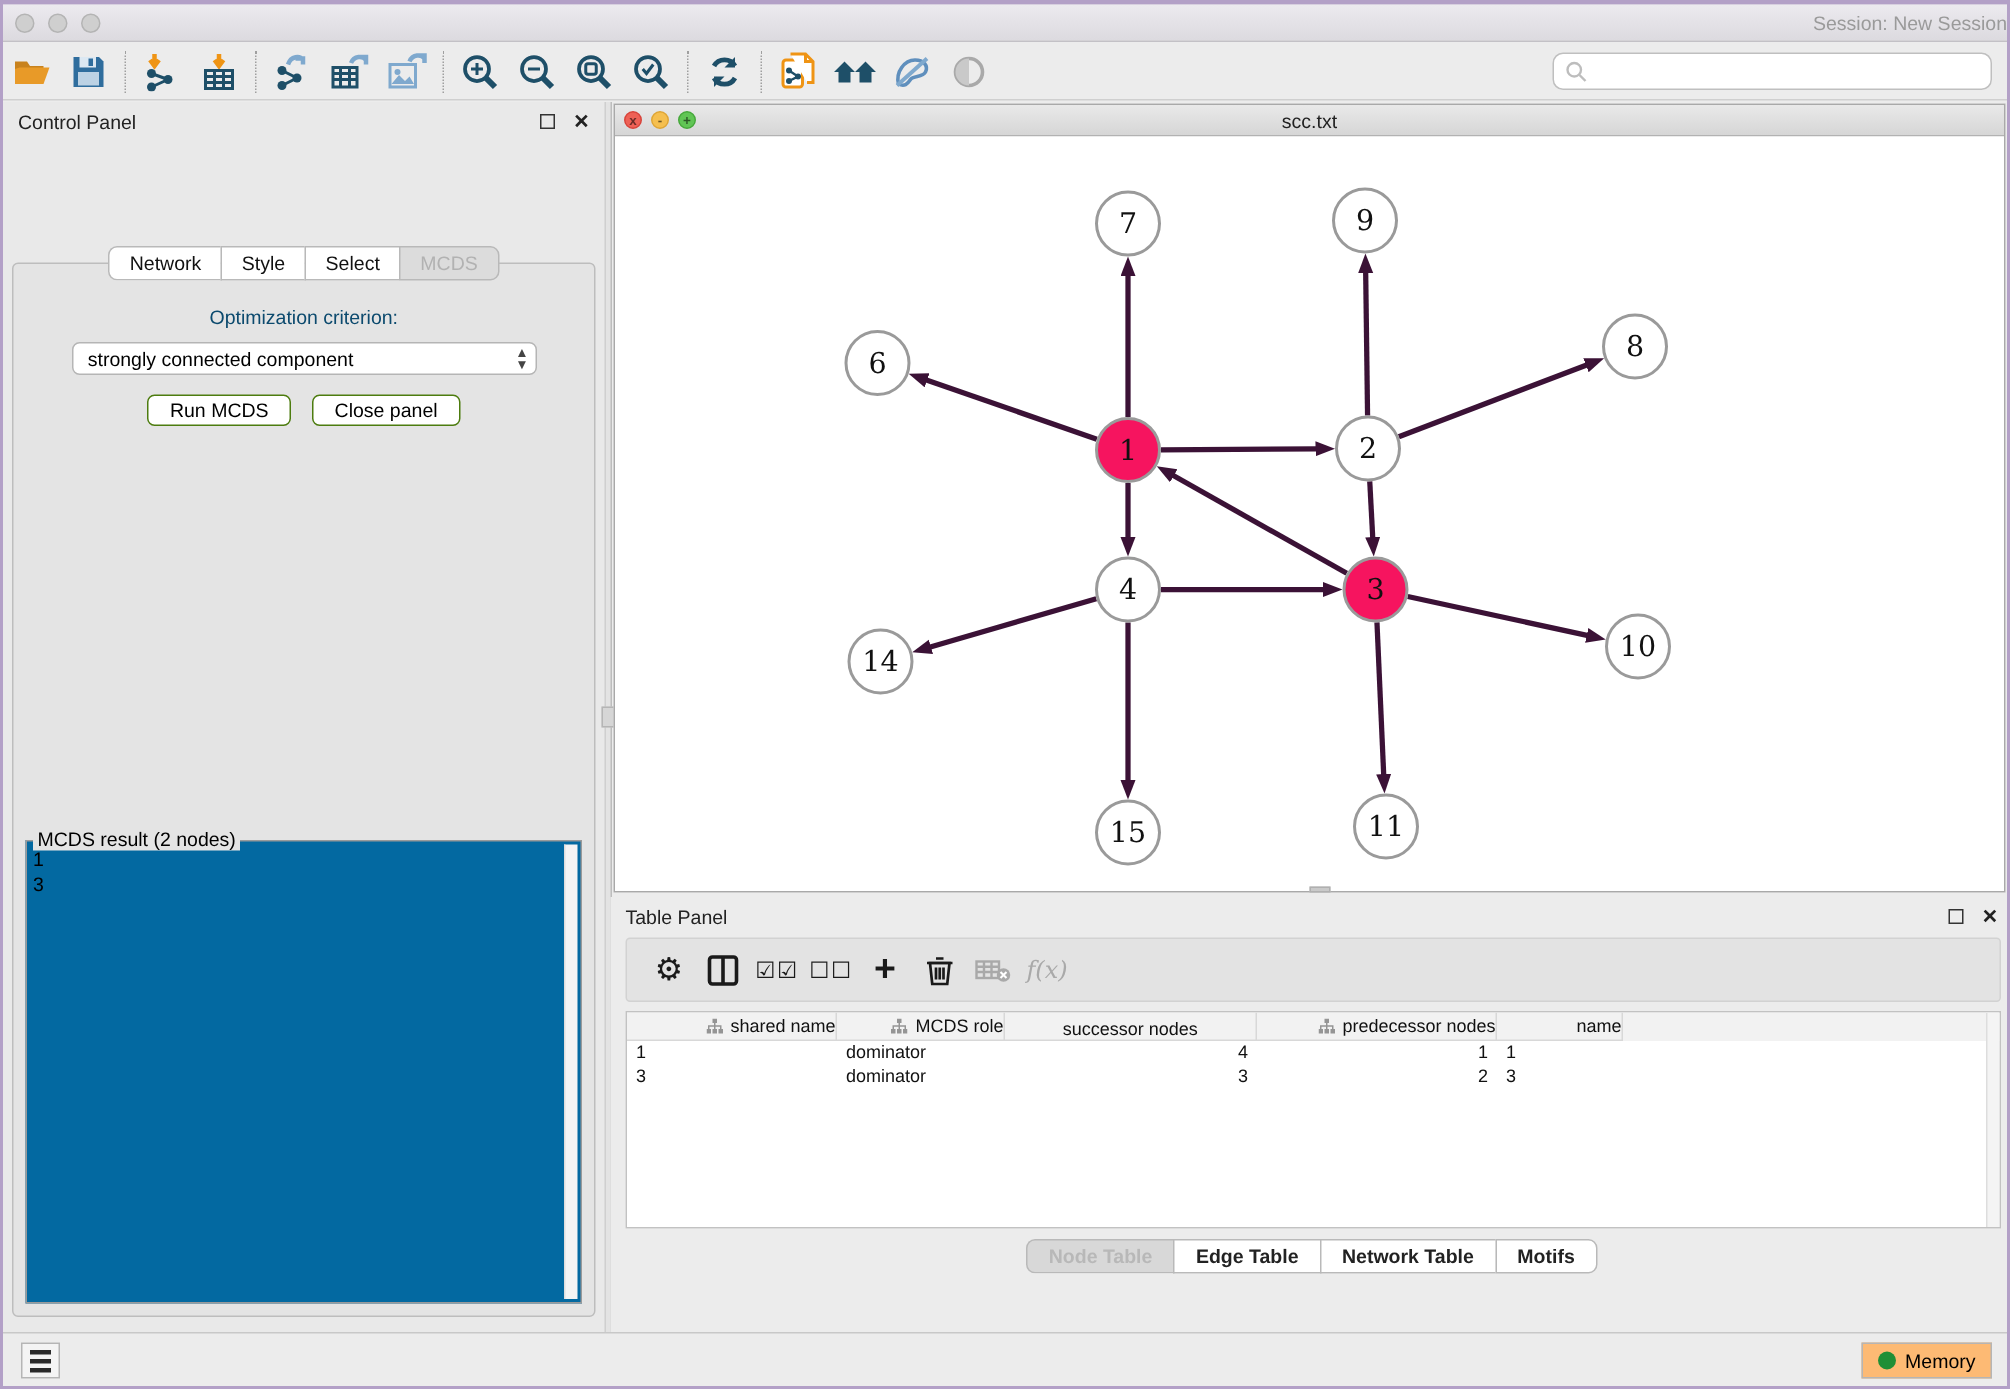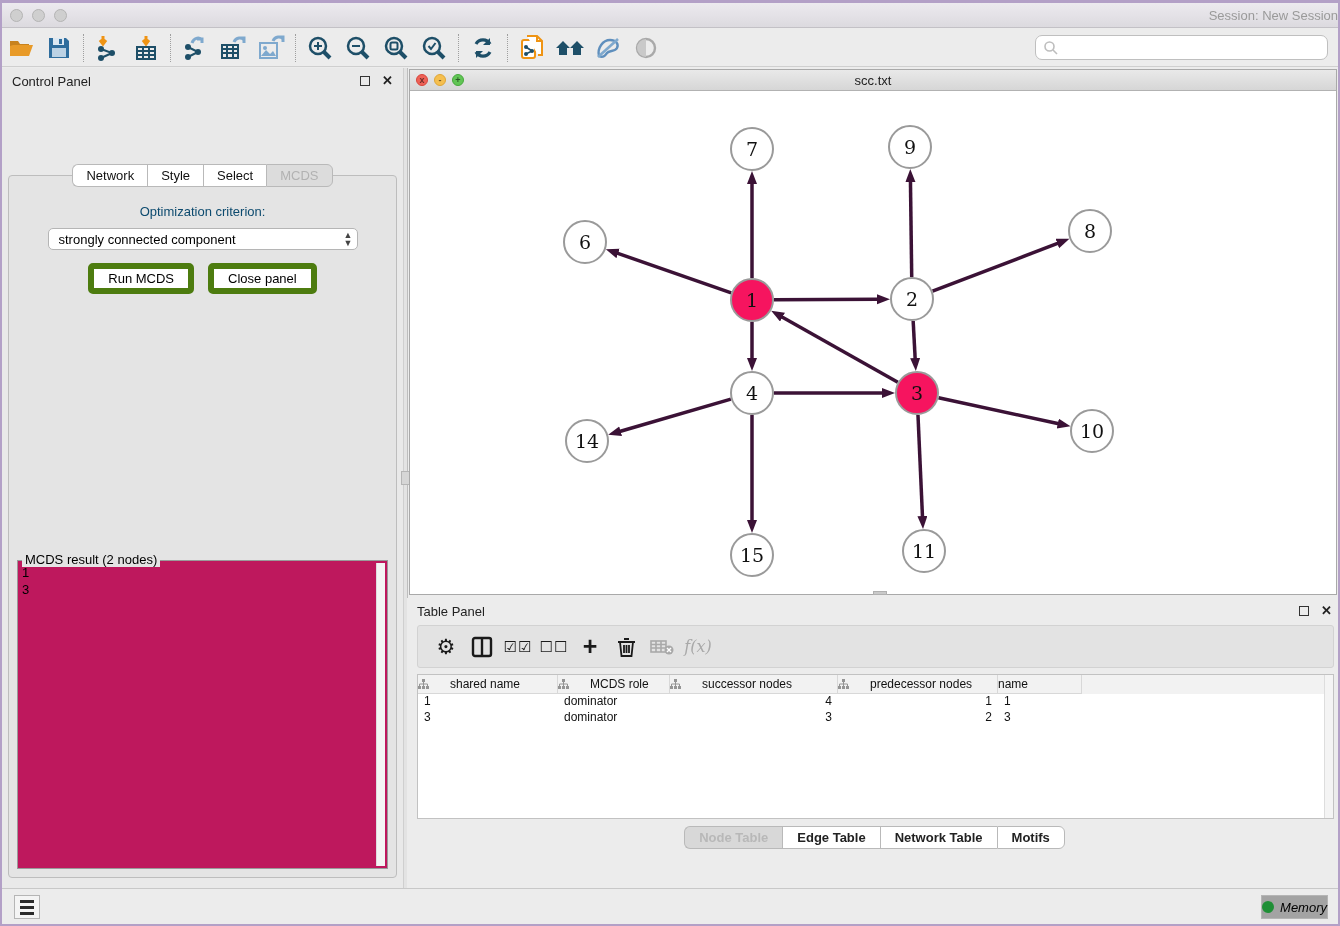--- a/index.html
+++ b/index.html
@@ -37,22 +37,22 @@
   .cp-tab:last-child { border-right:1px solid #b9b9b9; border-top-right-radius:6px; border-bottom-right-radius:6px; }
   .cp-tab.active { background:#dcdcdc; color:#b2b2b2; }
   .cp-content { position:absolute; left:6px; right:6px; top:107px; bottom:10px; background:#e4e4e4;
                 border:1px solid #bdbdbd; border-radius:4px; }
   .opt-label { margin-top:28px; text-align:center; font-size:13px; color:#0c4a6e; }
   .dropdown { margin:9px auto 0 auto; width:310px; height:22px; background:#fff; border:1px solid #b5b5b5;
               border-radius:5px; display:flex; align-items:center; padding:0 4px 0 10px; font-size:13px; }
   .dropdown .dd-label { flex:1; }
   .dd-stepper { font-size:9px; line-height:8px; color:#444; text-align:center; }
   .cp-buttons { margin-top:13px; display:flex; justify-content:center; gap:14px; }
-  .mac-btn { background:#fff; border:6px solid #4d7c0f; border-radius:5px; font-size:13px; padding:2px 14px; min-width:92px; text-align:center; }
-  .result-box { position:absolute; left:8px; right:8px; top:384px; bottom:8px; border:1px solid #9a9a9a; background:#be185d; }
+  .mac-btn { background:#fff; border:1px solid #4d7c0f; border-radius:5px; font-size:13px; padding:2px 14px; min-width:92px; text-align:center; }
+  .result-box { position:absolute; left:8px; right:8px; top:384px; bottom:8px; border:1px solid #9a9a9a; background:#0369a1; }
   .result-legend { position:absolute; top:-9px; left:4px; background:#e4e4e4; padding:0 3px; font-size:13px; }
   .result-text { position:absolute; inset:3px 12px 2px 4px; font-size:13px; line-height:17px; white-space:pre-line; overflow:hidden; }
   .result-scroll { position:absolute; top:2px; bottom:2px; right:2px; width:9px; background:#f4f4f4; border-left:1px solid #ddd; }
 
   .v-splitter { position:absolute; left:401px; top:65px; width:5px; bottom:36px; background:#e3e3e3; border-left:1px solid #cfcfcf; border-right:1px solid #bdbdbd; }
   .v-grip { position:absolute; top:403px; left:-3px; width:9px; height:14px; background:#d6d6d6; border:1px solid #b5b5b5; }
 
   
   .net-window { position:absolute; left:407px; top:66px; width:928px; height:526px;
                 border:1px solid #a9a9a9; background:#fff; }
@@ -72,38 +72,38 @@
   .tp-toolbar { position:absolute; left:10px; right:8px; top:27px; height:43px; background:#e3e3e3;
                 border:1px solid #d2d2d2; border-radius:3px; display:flex; align-items:center; padding-left:10px; }
   .tp-icon { width:36px; height:30px; display:flex; align-items:center; justify-content:center; font-size:18px; color:#1a1a1a; }
   .tp-icon.disabled { color:#a9a9a9; }
   .gear-glyph { font-size:21px; }
   .plus-glyph { font-size:25px; font-weight:bold; }
   .fx-glyph { font-family:"DejaVu Serif", serif; font-style:italic; font-size:16px; }
   .checkpair { letter-spacing:1px; font-size:15px; }
   .tp-table { position:absolute; left:10px; right:8px; top:76px; bottom:69px; background:#fff; border:1px solid #c2c2c2; overflow:hidden; }
   .tp-head { display:flex; height:19px; background:#f2f2f2; font-size:12px; color:#111; }
-  .th { display:flex; align-items:center; justify-content:flex-start; border-right:1px solid #d8d8d8; border-bottom:1px solid #d8d8d8; gap:21px; }
+  .th { display:flex; align-items:center; justify-content:flex-end; border-right:1px solid #d8d8d8; border-bottom:1px solid #d8d8d8; gap:5px; }
   .th .tree-ic { opacity:.75; }
   .tr { display:flex; height:16px; font-size:12px; color:#111; }
   .td { padding:0 6px; overflow:hidden; white-space:nowrap; }
   .tp-scroll { position:absolute; top:0; bottom:0; right:0; width:9px; background:#f4f4f4; border-left:1px solid #ddd; }
   .tp-tabs { position:absolute; left:0; right:0; bottom:39px; display:flex; justify-content:center; }
   .tp-tab { font-size:13px; font-weight:bold; padding:3px 14px; background:#fff; border:1px solid #b9b9b9; border-right:none; color:#222; }
   .tp-tab:first-child { border-top-left-radius:6px; border-bottom-left-radius:6px; }
   .tp-tab:last-child { border-right:1px solid #b9b9b9; border-top-right-radius:6px; border-bottom-right-radius:6px; }
   .tp-tab.active { background:#d8d8d8; color:#b8b8b8; }
 
   
   .statusbar { position:absolute; left:0; right:0; bottom:0; height:36px; background:#ececec; border-top:1px solid #c8c8c8; }
   .list-btn { position:absolute; left:12px; top:6px; width:26px; height:24px; background:#f4f4f4; border:1px solid #b5b5b5;
               display:flex; flex-direction:column; justify-content:center; gap:3px; padding:0 5px; }
   .list-line { height:3px; background:#2a2a2a; }
-  .memory-btn { position:absolute; right:10px; top:6px; height:24px; background:#a3a3a3; border:1px solid #b5b5b5;
-                display:flex; align-items:center; gap:6px; padding:0 0; font-size:13px;font-style:italic; }
+  .memory-btn { position:absolute; right:10px; top:6px; height:24px; background:#fdba74; border:1px solid #b5b5b5;
+                display:flex; align-items:center; gap:6px; padding:0 10px; font-size:13px; }
   .mem-dot { width:12px; height:12px; border-radius:50%; background:#1f8f36; }
 
   svg text { font-family:"DejaVu Serif", serif; }
 </style>
 </head>
 <body>
 
 <div id="app">
 
   <div class="titlebar">
@@ -394,21 +394,21 @@
           <div class="th" style="width: 112px;">
             <svg class="tree-ic" width="11" height="11" viewBox="0 0 11 11">
               <rect x="4" y="0" width="3" height="3" fill="#777"></rect>
               <rect x="0" y="7" width="3" height="3" fill="#777"></rect>
               <rect x="4" y="7" width="3" height="3" fill="#777"></rect>
               <rect x="8" y="7" width="3" height="3" fill="#777"></rect>
               <path d="M5.5 3 v2 M1.5 7 v-2 h8 v2 M5.5 5 v2" stroke="#777" fill="none"></path>
             </svg>
             <span>MCDS role</span>
           </div>
-          <div class="th" style="width: 168px;">
+          <div class="th" style="width: 168px; flex-direction: column;">
             <svg class="tree-ic" width="11" height="11" viewBox="0 0 11 11">
               <rect x="4" y="0" width="3" height="3" fill="#777"></rect>
               <rect x="0" y="7" width="3" height="3" fill="#777"></rect>
               <rect x="4" y="7" width="3" height="3" fill="#777"></rect>
               <rect x="8" y="7" width="3" height="3" fill="#777"></rect>
               <path d="M5.5 3 v2 M1.5 7 v-2 h8 v2 M5.5 5 v2" stroke="#777" fill="none"></path>
             </svg>
             <span>successor nodes</span>
           </div>
           <div class="th" style="width: 160px;">

